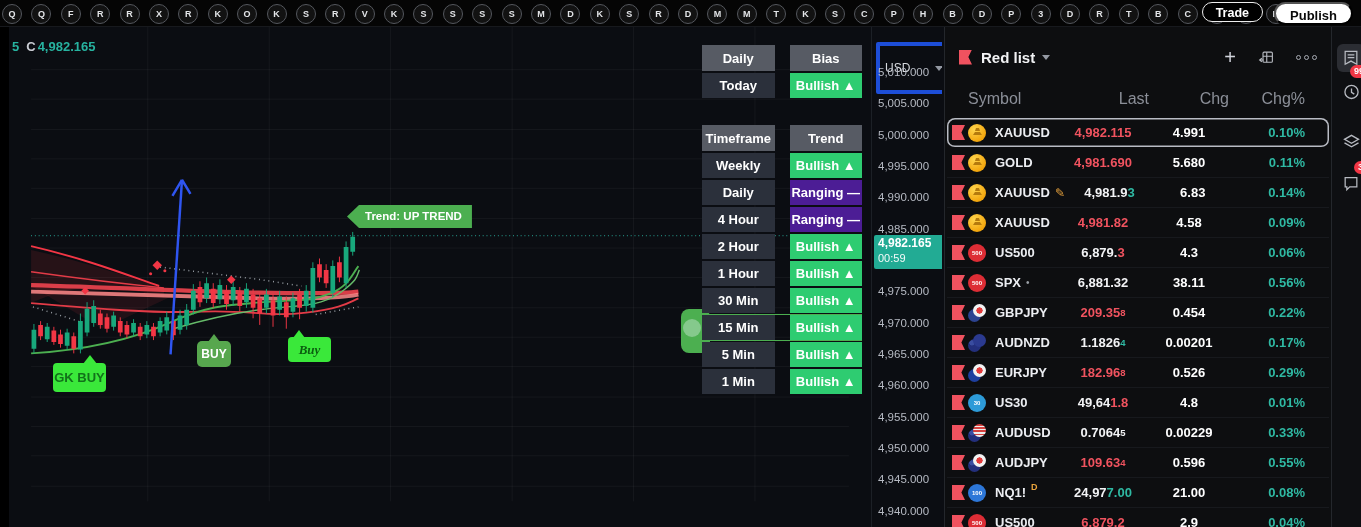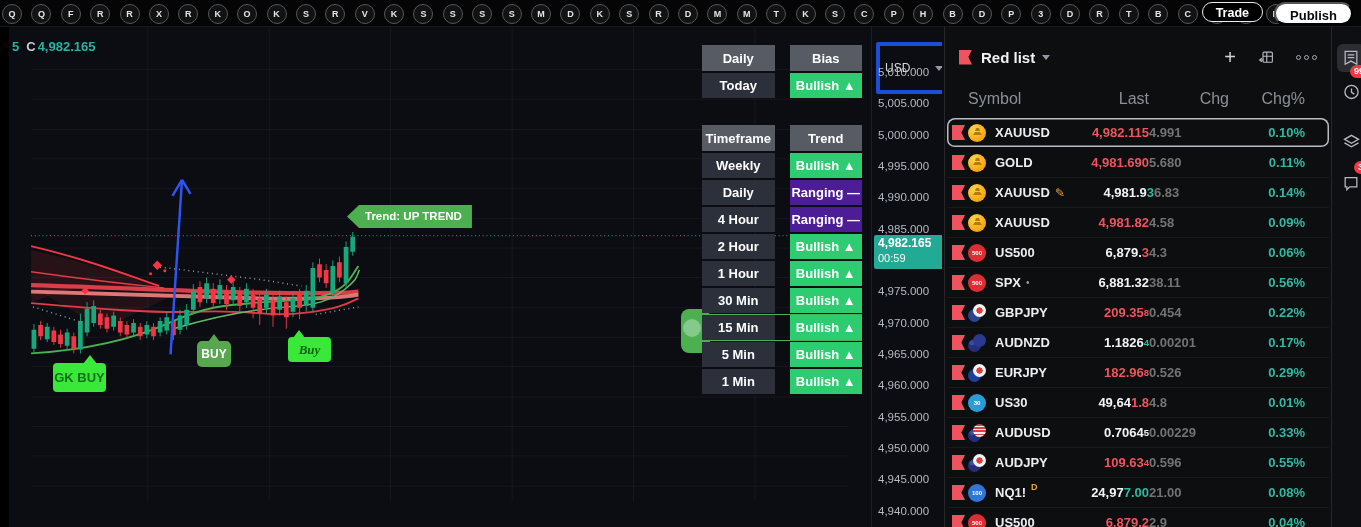--- a/index.html
+++ b/index.html
@@ -79,28 +79,28 @@
   .p-gb-jp::after,.p-au-jp::after,.p-eu-jp::after{background:radial-gradient(circle,#e23b3b 0 32%,#f2f2f2 36%)}
   .p-au-nz::before,.p-au-us::before,.p-au-jp::before{background:radial-gradient(circle at 30% 30%,#3a4da0 0 18%,#232f7c 22%)}
   .p-au-nz::after{background:#2b3a8f}
   .p-eu-jp::before{background:#1e3f9e}
   .p-au-us::after{background:repeating-linear-gradient(180deg,#d5413f 0 1.6px,#eee 1.6px 3.2px)}
   .wl-sym{margin-left:9px;font-size:13px;font-weight:700;color:#eceef2;white-space:nowrap}
   .sfx{margin-left:5px;font-style:normal}
   .sfx.edit{color:#e8a33d;font-size:12px}
   .sfx.dot{color:#9aa0a6;font-size:10px}
   .sfx.supD{color:#e8a33d;font-size:9px;font-weight:700;align-self:flex-start;margin-top:4px}
-  .wl-last{display:flex;align-items:center;justify-content:flex-end;width:92px;margin-left:auto;font-size:13px}
+  .wl-last{display:flex;align-items:center;justify-content:center;width:92px;margin-left:auto;font-size:13px}
   .lv{font-style:normal;font-weight:600}
   .lv.red{color:#f0535f}
   .lv.teal{color:#2fb9a3}
   .lv.white{color:#f2f3f5;font-weight:700}
   .lv.sup{font-size:9.5px;align-self:flex-start;margin-top:2px}
   .lv.sup.red{color:#f0535f}.lv.sup.teal{color:#2fb9a3}.lv.sup.white{color:#f2f3f5}
-  .wl-chg{width:80px;text-align:left;color:#737373;font-size:13px;font-weight:600}
+  .wl-chg{width:80px;text-align:center;color:#ffffff;font-size:13px;font-weight:600}
   .wl-chgp{width:76px;text-align:right;color:#2fb9a3;font-size:13px;font-weight:600}
   
   .rsidebar{position:absolute;left:1322px;top:0;width:39px;height:500px;background:#0e0f12;border-left:1px solid #24272c}
   .rs-item{position:absolute;left:5px;width:28px;height:28px;display:flex;align-items:center;justify-content:center}
   .rs-item.active{background:#2b2d33;border-radius:6px}
   .rs-badge{position:absolute;background:#f23645;color:#fff;font-size:9px;font-weight:700;padding:2px 4px;border-radius:8px;z-index:2;line-height:9px}
   .badge99{left:18px;top:38px}
   .badge3{left:22px;top:134px}
   svg.ic{stroke:#b7bac1;fill:none;stroke-width:1.5}
 </style>

